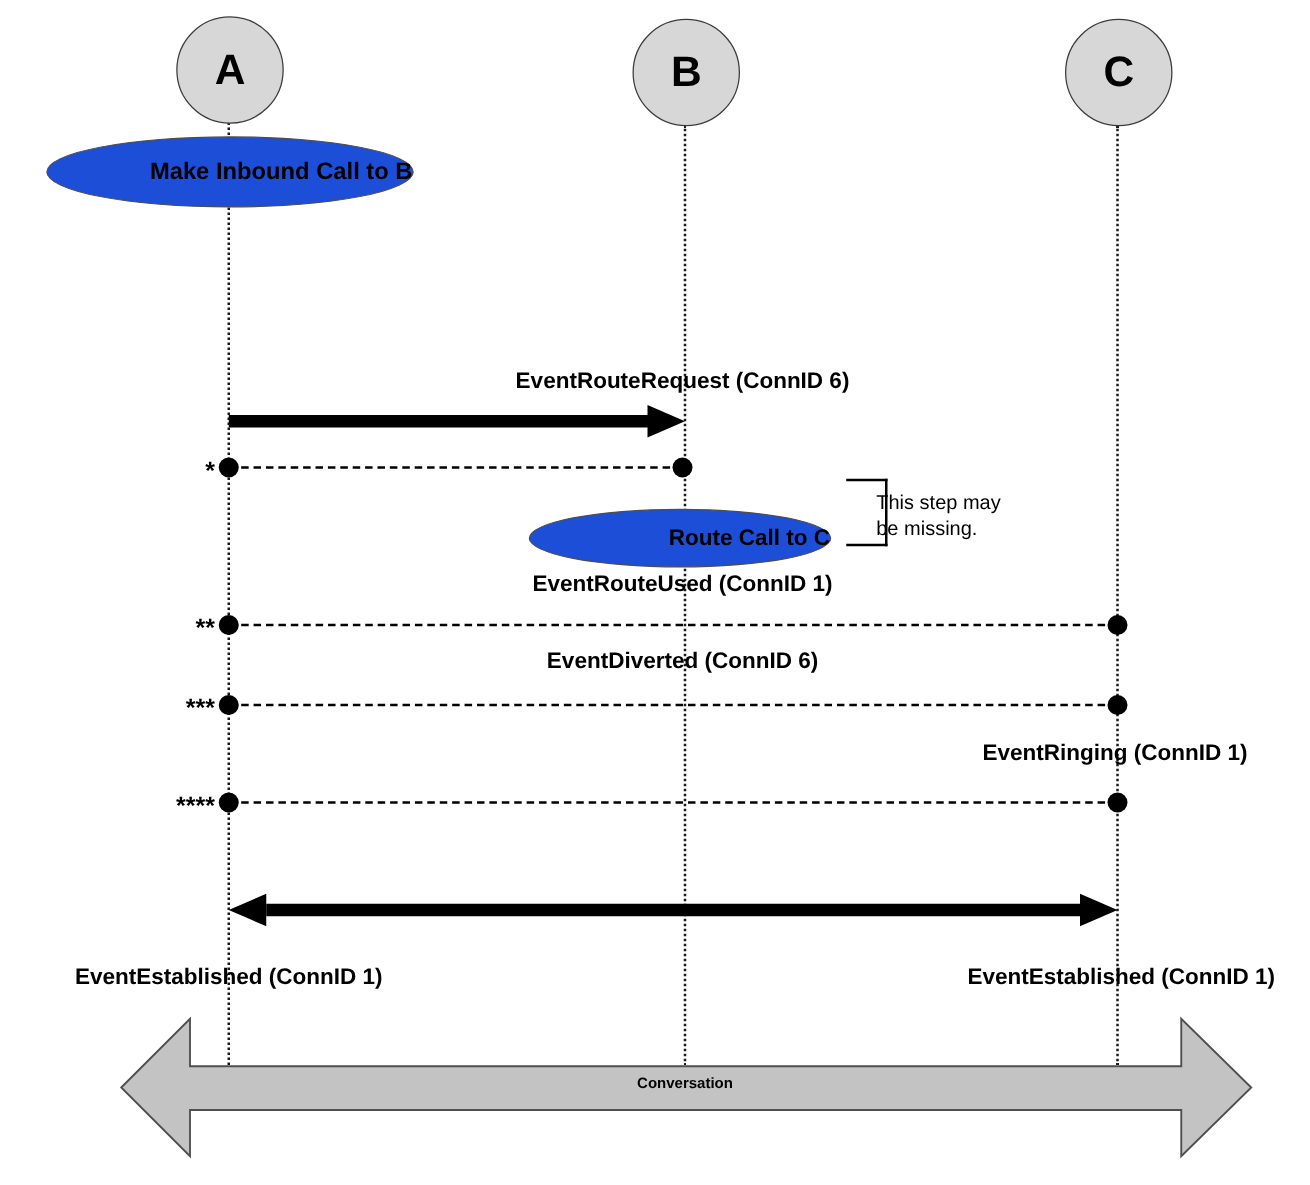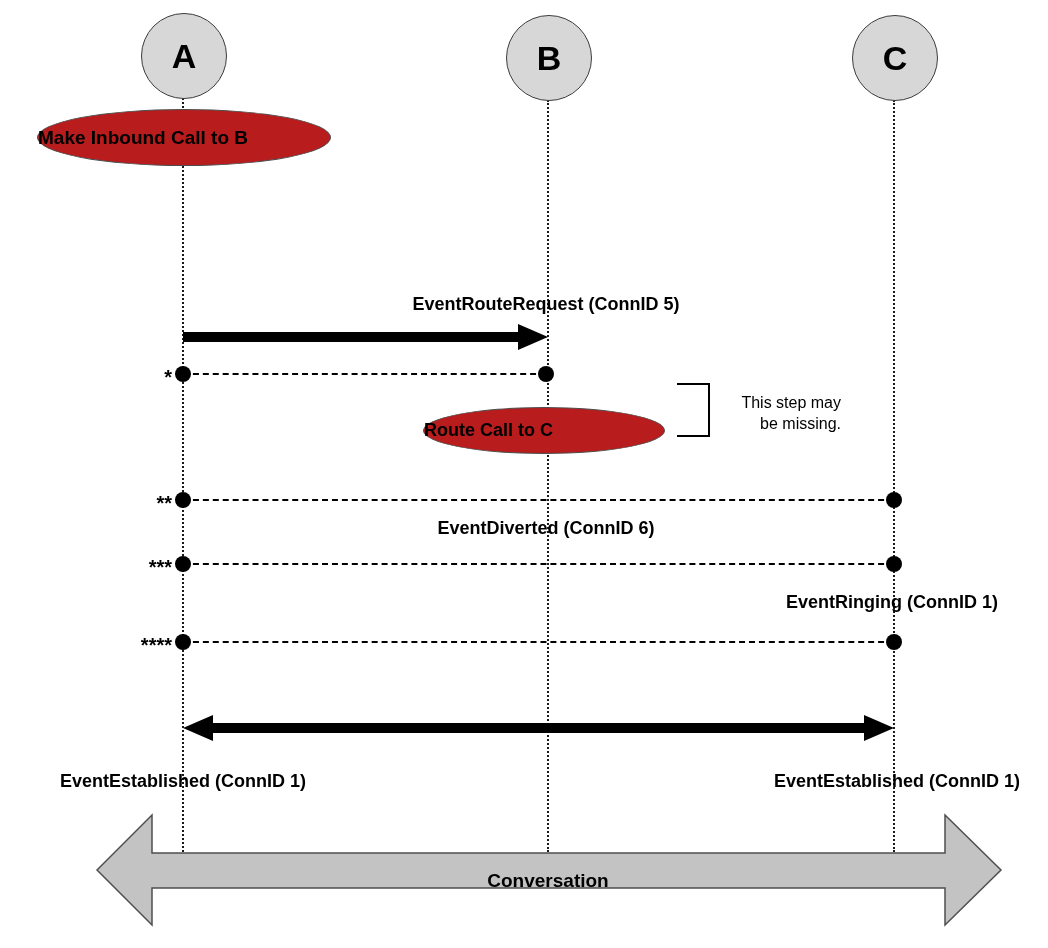--- a/index.html
+++ b/index.html
@@ -2,41 +2,41 @@
 <html><head>
 <meta charset="utf-8">
 <style>
   html,body{margin:0;padding:0;background:#ffffff;}
   .diagram{position:relative;width:1048px;height:948px;background:#ffffff;
            font-family:"Liberation Sans",sans-serif;color:#000;overflow:hidden;}
   .actor{position:absolute;width:84px;height:84px;border-radius:50%;
          background:#d7d7d7;border:1px solid #3c3c3c;display:flex;
          align-items:center;justify-content:center;font-size:34px;font-weight:bold;z-index:4;}
   .lifeline{position:absolute;width:0;border-left:2px dotted #1a1a1a;z-index:1;}
-  .bubble{position:absolute;border-radius:50%;background:#b91c1c;border:1.5px solid #4d4d4d;
-          display:flex;align-items:center;justify-content:flex-start;font-weight:bold;
+  .bubble{position:absolute;border-radius:50%;background:#1d4ed8;border:1.5px solid #4d4d4d;
+          display:flex;align-items:center;justify-content:flex-end;font-weight:bold;
           font-size:18px;z-index:5;white-space:nowrap;}
   .evt{position:absolute;font-weight:bold;font-size:18px;white-space:nowrap;
        transform:translateX(-50%);z-index:6;line-height:20px;}
   .dash{position:absolute;height:0;border-top:2px dashed #000;z-index:2;}
   .dot{position:absolute;width:16px;height:16px;border-radius:50%;background:#000;z-index:3;}
   .marker{position:absolute;left:112px;width:60px;text-align:right;font-weight:bold;
           font-size:20px;line-height:20px;z-index:3;}
   .shaft{position:absolute;background:#000;height:10px;z-index:3;}
   .head-r{position:absolute;width:0;height:0;border-top:13px solid transparent;
           border-bottom:13px solid transparent;border-left:30px solid #000;z-index:3;}
   .head-l{position:absolute;width:0;height:0;border-top:13px solid transparent;
           border-bottom:13px solid transparent;border-right:30px solid #000;z-index:3;}
   .bracket{position:absolute;left:677px;top:383px;width:31px;height:50px;
            border:2px solid #000;border-left:none;z-index:3;}
-  .note{position:absolute;left:701px;top:392px;width:140px;text-align:right;
+  .note{position:absolute;left:701px;top:392px;width:140px;text-align:left;
         font-size:16px;line-height:21px;z-index:3;}
   .banner{position:absolute;left:93px;top:812px;z-index:2;}
   .banner-label{position:absolute;left:548px;top:859px;transform:translateX(-50%);
-                font-weight:bold;font-size:19px;z-index:6;margin-top:11px;}
+                font-weight:bold;font-size:12px;z-index:6;}
 </style>
 </head>
 <body>
 
 <div class="diagram">
 
   <div class="lifeline" style="left:182px;top:98px;height:754px;"></div>
   <div class="lifeline" style="left:547px;top:100px;height:752px;"></div>
   <div class="lifeline" style="left:893px;top:100px;height:752px;"></div>
 
@@ -50,21 +50,22 @@
       <span>C</span>
     </div>
 
   <div class="bubble" style="left:37px;top:109px;width:292px;height:55px;font-size:19px;">
       <span>Make Inbound Call to B</span>
     </div>
   <div class="bubble" style="left:423px;top:407px;width:240px;height:45px;">
       <span>Route Call to C</span>
     </div>
 
-  <div class="evt" style="left:546px;top:294px;">EventRouteRequest (ConnID 5)</div>
+  <div class="evt" style="left:546px;top:294px;">EventRouteRequest (ConnID 6)</div>
+  <div class="evt" style="left:546px;top:457px;">EventRouteUsed (ConnID 1)</div>
   <div class="evt" style="left:546px;top:518px;">EventDiverted (ConnID 6)</div>
   <div class="evt" style="left:892px;top:592px;">EventRinging (ConnID 1)</div>
   <div class="evt" style="left:183px;top:771px;">EventEstablished (ConnID 1)</div>
   <div class="evt" style="left:897px;top:771px;">EventEstablished (ConnID 1)</div>
 
   <div class="shaft" style="left:183px;top:332px;width:336px;"></div>
   <div class="head-r" style="left:518px;top:324px;"></div>
 
   <div class="marker" style="top:367px;">*</div>
   <div class="dash" style="left:183px;top:373px;width:363px;"></div>

